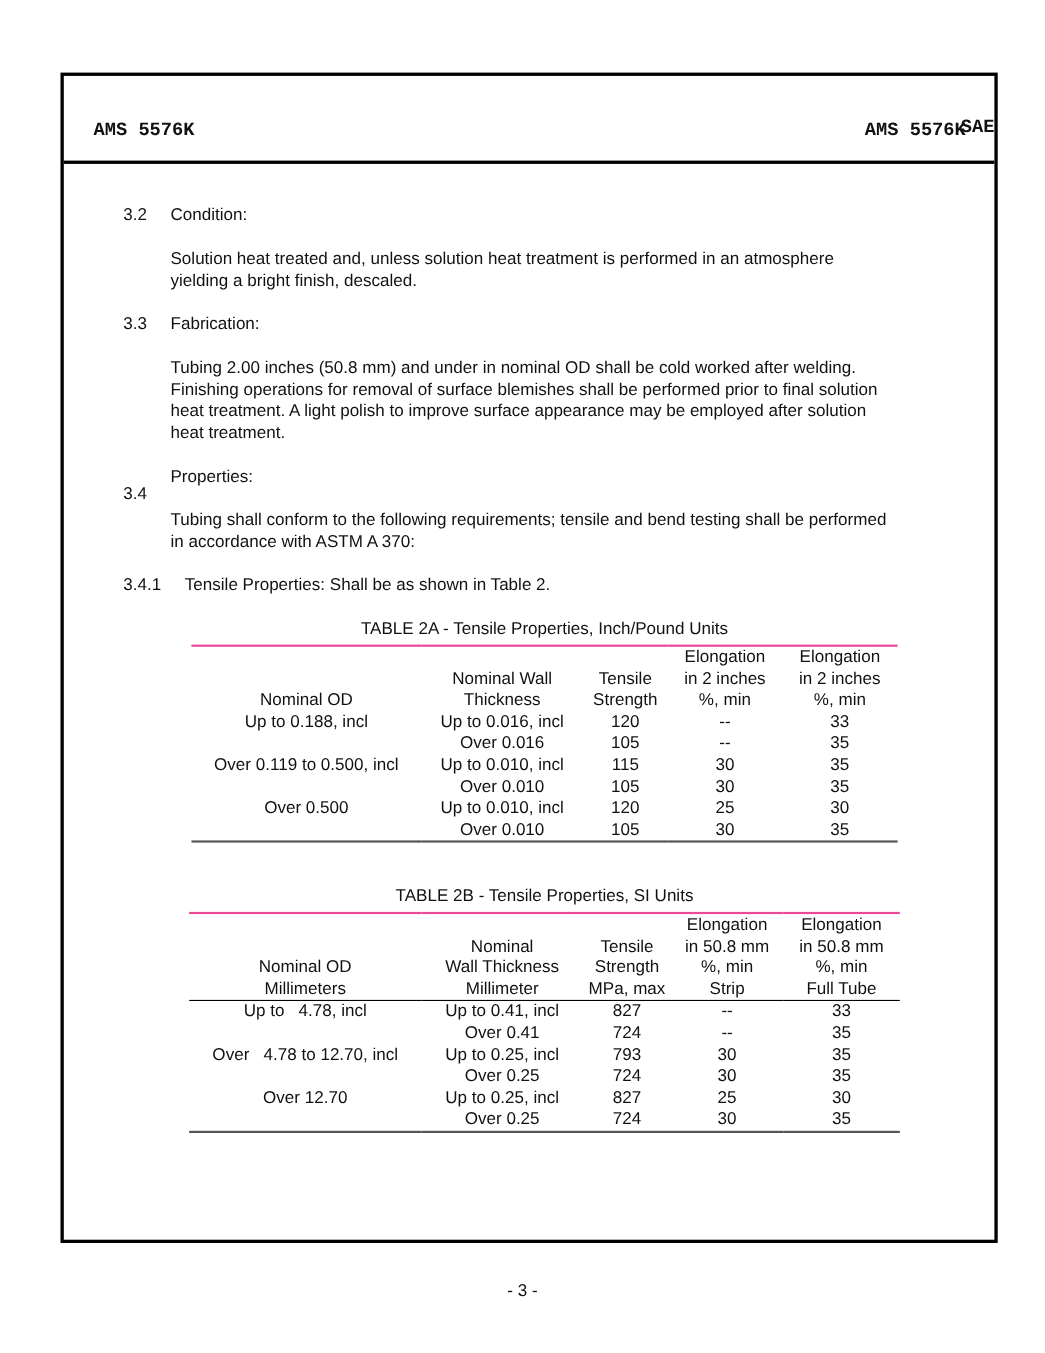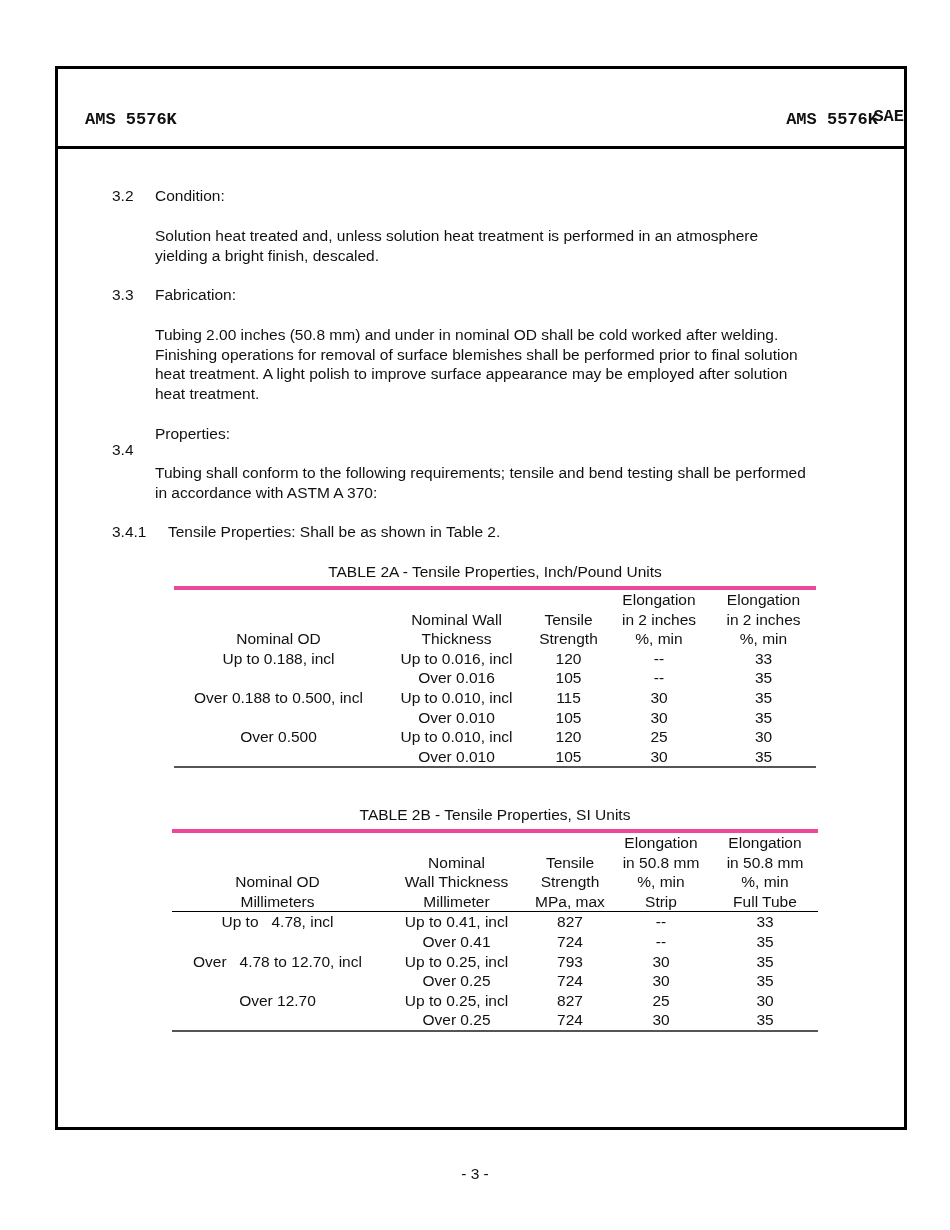--- a/index.html
+++ b/index.html
@@ -10,21 +10,21 @@
   .hdr-left { left: 27px; top: 41px; }
   .hdr-right { right: 26px; top: 41px; }
   .hdr-center { left: 0; right: 0; text-align: right; top: 38px; }
   .txt { position: absolute; font-size: 15.5px; line-height: 19.6px; white-space: nowrap; }
   .num { position: absolute; font-size: 15.5px; line-height: 19.6px; }
   .page-num { position: absolute; left: 0; width: 950px; top: 1165px; text-align: center; font-size: 15.5px; }
   .tbl-title { position: absolute; text-align: center; font-size: 15.5px; }
   table.spec { position: absolute; border-collapse: collapse; font-size: 15.5px; line-height: 19.6px; }
   table.spec th { font-weight: normal; text-align: center; vertical-align: bottom; padding: 0; border-bottom: 1.5px solid #000; }
   table.spec td { padding: 0; text-align: center; }
-  table.spec thead tr:first-child th { border-top: 4px solid #ec4899; }
+  table.spec thead tr:first-child th { border-top: 2px solid #ec4899; }
   table.spec tbody tr:last-child td { border-bottom: 2px solid #555; }
   td.od-r { text-align: right; padding-right: 20px; }
   td.od-l { text-align: left; padding-left: 13px; }
   td.wall { text-align: left; padding-left: 20px; }
 </style>
 </head>
 <body>
 
 <div class="frame">
   <div class="header">
@@ -95,21 +95,21 @@
       <td>33</td>
     </tr>
     <tr>
       <td class="od-r"></td>
       <td class="wall">Over 0.016</td>
       <td>105</td>
       <td>--</td>
       <td>35</td>
     </tr>
     <tr>
-      <td class="od-r">Over 0.188 to 0.500, incl</td>
+      <td class="od-r">Over 0.119 to 0.500, incl</td>
       <td class="wall">Up to 0.010, incl</td>
       <td>115</td>
       <td>30</td>
       <td>35</td>
     </tr>
     <tr>
       <td class="od-r"></td>
       <td class="wall">Over 0.010</td>
       <td>105</td>
       <td>30</td>

